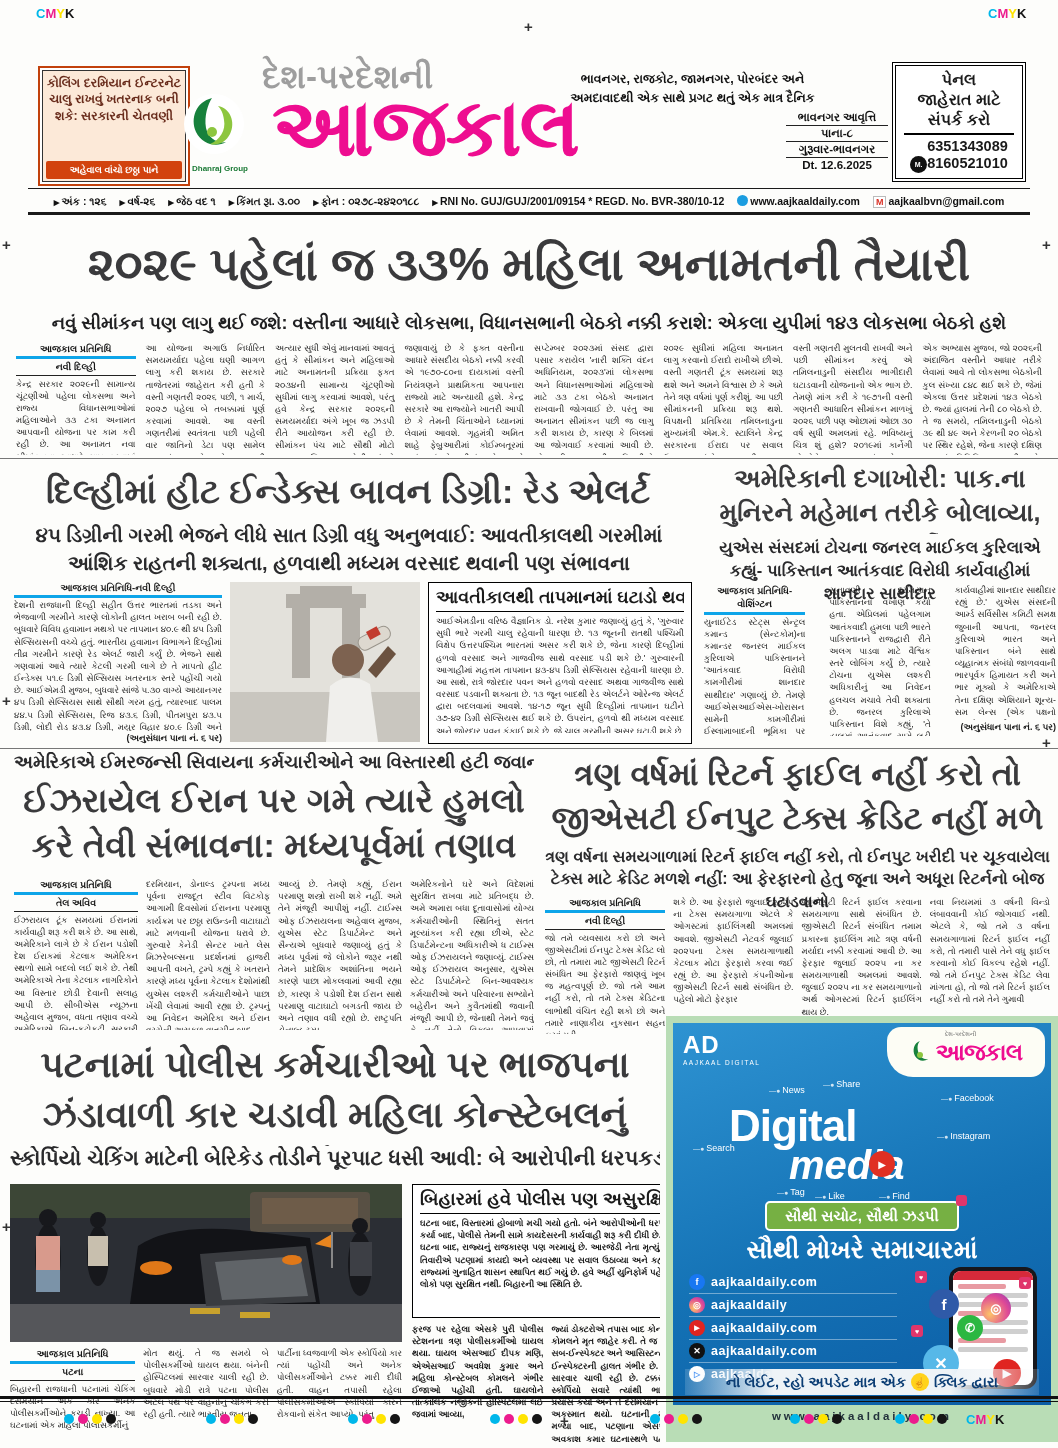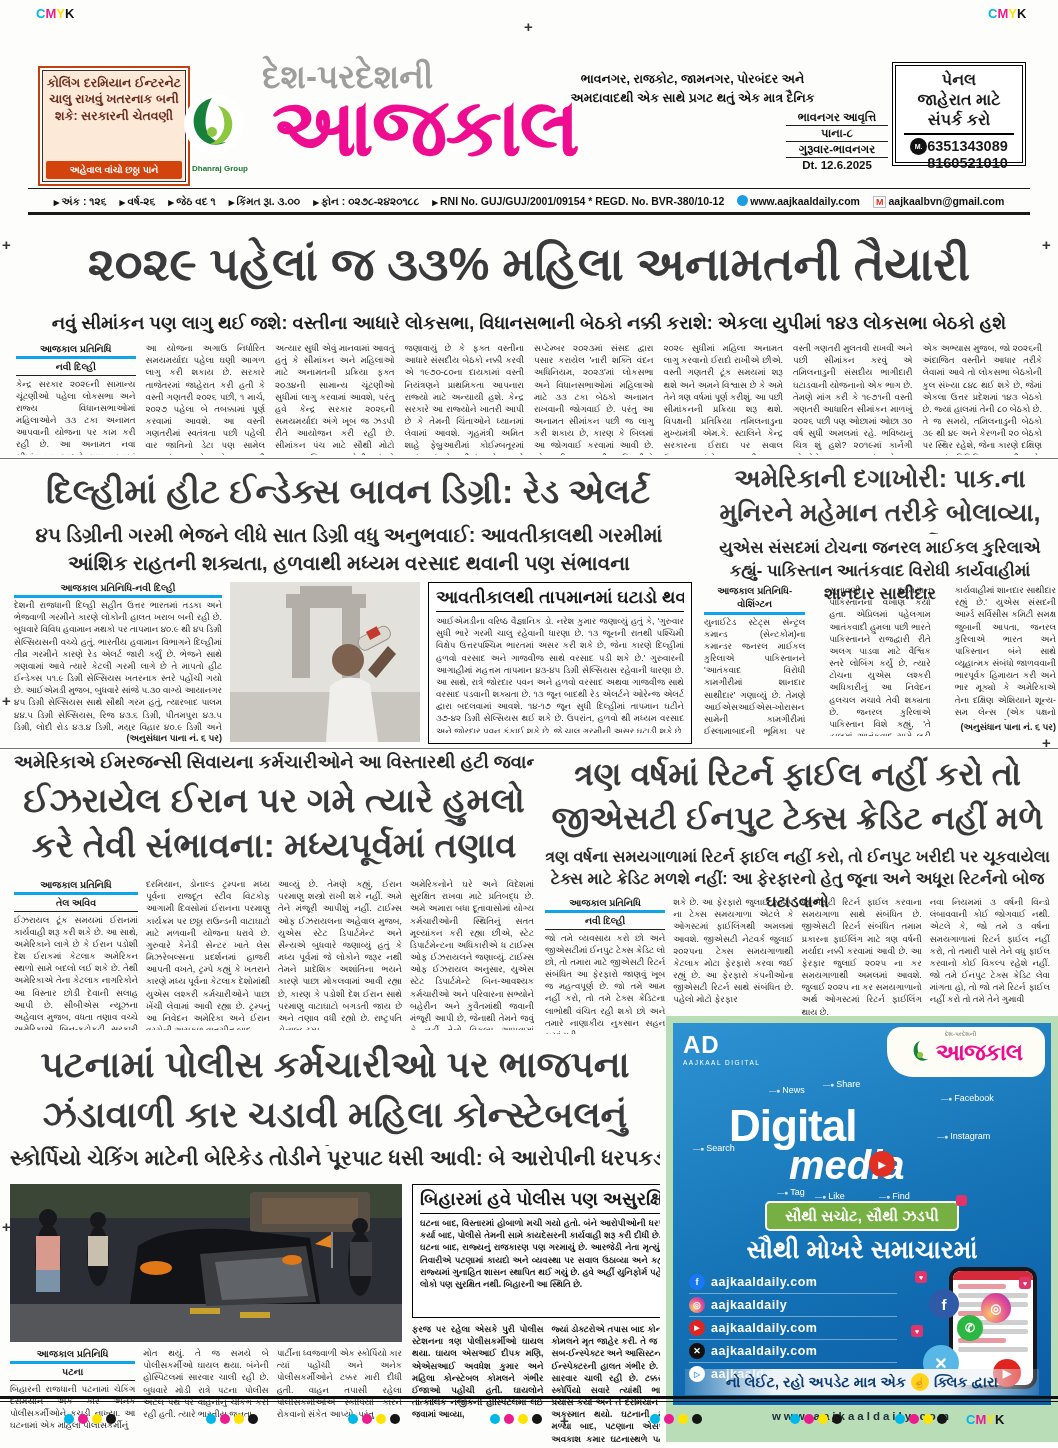--- a/index.html
+++ b/index.html
@@ -11,25 +11,25 @@
   .promo{left:38px;top:66px;width:144px;height:112px;border:2px solid #c2410c;background:#fff;padding:2px;}
   .promo-in{border:1px solid #333;background:#fce9d8;height:100%;box-sizing:border-box;padding:4px 3px 2px;display:flex;flex-direction:column;justify-content:space-between;}
   .promo-txt{font-size:12.5px;font-weight:bold;color:#692c1c;text-align:center;line-height:1.3;}
   .promo-btn{background:#d2430e;color:#fff;font-size:9.5px;font-weight:bold;text-align:center;padding:3px 2px;border-radius:2px;}
   .tagline{left:262px;top:58px;width:270px;font-size:33px;font-weight:bold;color:#9e9e9e;white-space:nowrap;}
   .nptitle{left:272px;top:84px;width:505px;font-size:80px;line-height:1.1;font-weight:bold;color:#ee0d90;letter-spacing:-2px;white-space:nowrap;overflow:hidden;}
   .publines{left:530px;top:70px;width:255px;font-size:12.5px;font-weight:bold;color:#111;text-align:center;line-height:1.55;margin-left:35px;}
   .edition{left:786px;top:110px;width:102px;text-align:center;font-weight:bold;color:#111;}
   .edition div{font-size:11.5px;padding:1px 0;}
   .edition .hr{border-top:1px solid #222;}
-  .contact{left:892px;top:62px;width:134px;height:104px;border:1.5px solid #000;padding:2px;background:#fff;box-sizing:border-box;}
+  .contact{left:892px;top:62px;width:134px;height:120px;border:1.5px solid #000;padding:2px;background:#fff;box-sizing:border-box;}
   .contact-in{border:1px solid #000;height:100%;box-sizing:border-box;text-align:center;padding-top:4px;}
   .contact-in .l{font-size:16px;font-weight:bold;line-height:1.25;}
   .contact-rule{border-top:2px solid #000;margin:3px 8px 3px;}
-  .phones{display:flex;align-items:flex-start;justify-content:center;}
+  .phones{display:flex;align-items:flex-end;justify-content:center;}
   .m-icon{width:17px;height:17px;border-radius:50%;background:#111;color:#fff;font-size:7px;font-weight:bold;display:flex;align-items:center;justify-content:center;}
   .pnums{font-size:14.5px;font-weight:bold;text-align:left;line-height:1.2;}
   .dhanraj{left:182px;top:92px;width:76px;text-align:center;}
   .dhanraj .nm{font-size:8px;font-weight:bold;color:#1b7a36;}
   
   .infobar{left:28px;right:28px;top:188px;height:24px;border-top:1.5px solid #1a1a1a;display:flex;align-items:center;justify-content:center;gap:13px;font-size:10.5px;font-weight:bold;color:#111;white-space:nowrap;}
   .infobar .it::before{content:"▶ ";font-size:7.5px;}
   .rule-thick{left:28px;right:28px;top:212px;height:3px;background:#1a1a1a;}
   .globe{display:inline-block;width:11px;height:11px;border-radius:50%;background:#1b9de0;vertical-align:-1px;margin-right:2px;}
   .gmail{display:inline-block;color:#d93025;background:#fff;border:1px solid #bbb;font-size:9px;font-weight:bold;padding:0 2px;margin-right:2px;}

